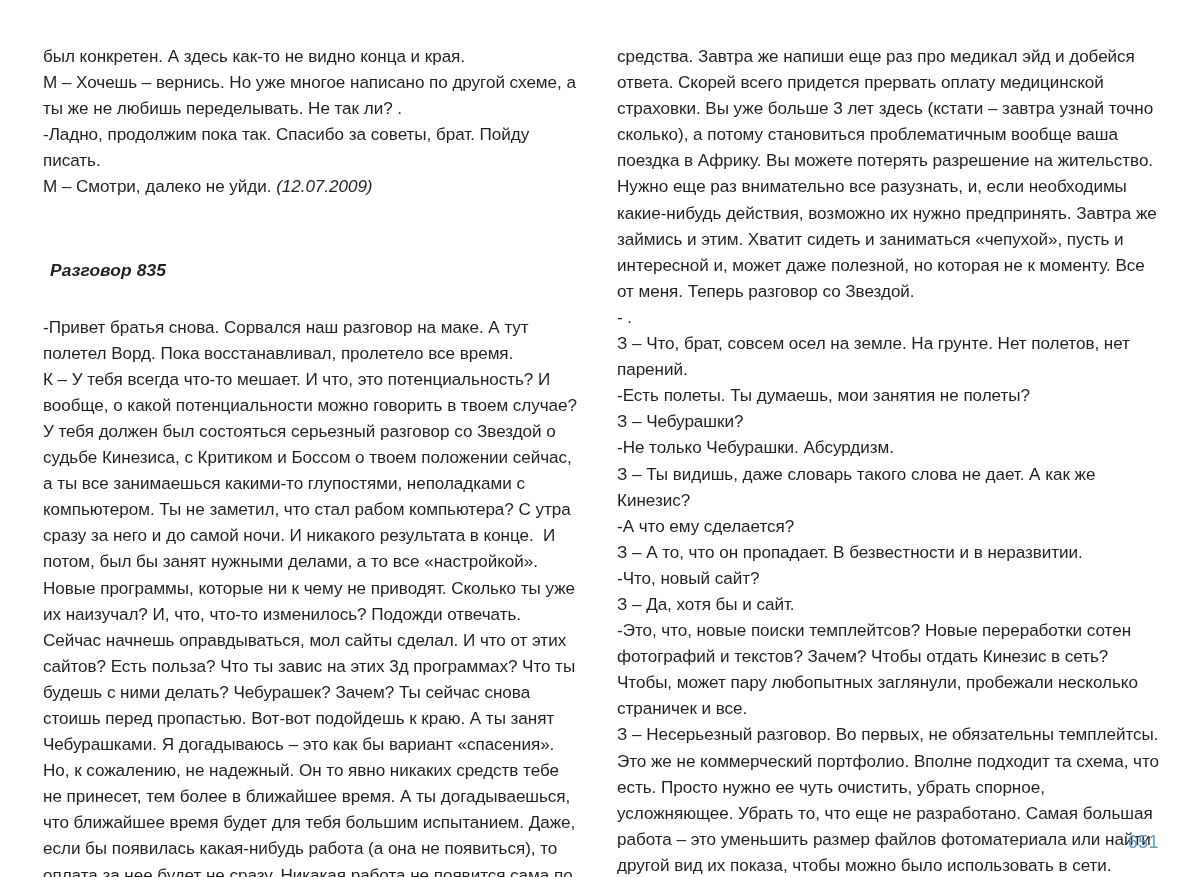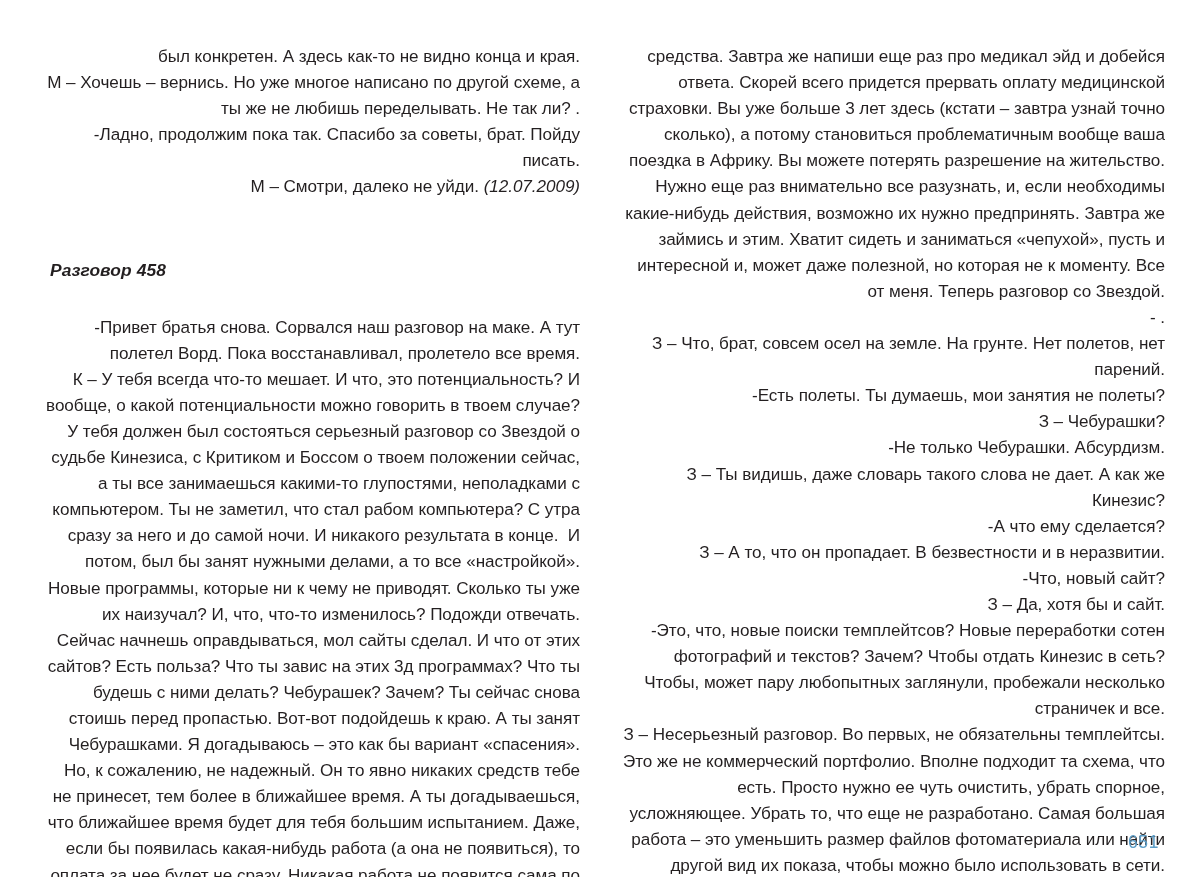--- a/index.html
+++ b/index.html
@@ -44,21 +44,21 @@
 
   .column-right {
     left: 617px;
     width: 548px;
   }
 
   .para {
     margin: 0;
     font-size: 17.1px;
     line-height: 26.1px;
-    text-align: right;
+    text-align: left;
     letter-spacing: -0.05px;
     word-spacing: 0px;
     color: #231f20;
     white-space: pre-wrap;
   }
 
   .heading {
     margin: 0;
     font-size: 17.4px;
     line-height: 26px;
@@ -100,21 +100,21 @@
   <div class="columns">
 
     <div class="column column-left">
       <p class="para"><span>был конкретен. А здесь как-то не видно конца и края.
 М – Хочешь – вернись. Но уже многое написано по другой схеме, а ты же не любишь переделывать. Не так ли? .
 -Ладно, продолжим пока так. Спасибо за советы, брат. Пойду писать.
 М – Смотри, далеко не уйди. </span><span class="italic">(12.07.2009)</span></p>
 
       <div class="spacer-after-block"></div>
 
-      <h2 class="heading">Разговор 458</h2>
+      <h2 class="heading">Разговор 835</h2>
 
       <div class="spacer-after-heading"></div>
 
       <p class="para">-Привет братья снова. Сорвался наш разговор на маке. А тут полетел Ворд. Пока восстанавливал, пролетело все время.
 К – У тебя всегда что-то мешает. И что, это потенциальность? И вообще, о какой потенциальности можно говорить в твоем случае? У тебя должен был состояться серьезный разговор со Звездой о судьбе Кинезиса, с Критиком и Боссом о твоем положении сейчас, а ты все занимаешься какими-то глупостями, неполадками с компьютером. Ты не заметил, что стал рабом компьютера? С утра сразу за него и до самой ночи. И никакого результата в конце.  И потом, был бы занят нужными делами, а то все «настройкой». Новые программы, которые ни к чему не приводят. Сколько ты уже их наизучал? И, что, что-то изменилось? Подожди отвечать. Сейчас начнешь оправдываться, мол сайты сделал. И что от этих сайтов? Есть польза? Что ты завис на этих 3д программах? Что ты будешь с ними делать? Чебурашек? Зачем? Ты сейчас снова стоишь перед пропастью. Вот-вот подойдешь к краю. А ты занят Чебурашками. Я догадываюсь – это как бы вариант «спасения». Но, к сожалению, не надежный. Он то явно никаких средств тебе не принесет, тем более в ближайшее время. А ты догадываешься, что ближайшее время будет для тебя большим испытанием. Даже, если бы появилась какая-нибудь работа (а она не появиться), то оплата за нее будет не сразу. Никакая работа не появится сама по себе. Ждать не нужно. Пришло время снова садится и думать как и где зарабатывать</p>
     </div>
 
     <div class="column column-right">
       <p class="para">средства. Завтра же напиши еще раз про медикал эйд и добейся ответа. Скорей всего придется прервать оплату медицинской страховки. Вы уже больше 3 лет здесь (кстати – завтра узнай точно сколько), а потому становиться проблематичным вообще ваша поездка в Африку. Вы можете потерять разрешение на жительство. Нужно еще раз внимательно все разузнать, и, если необходимы какие-нибудь действия, возможно их нужно предпринять. Завтра же займись и этим. Хватит сидеть и заниматься «чепухой», пусть и интересной и, может даже полезной, но которая не к моменту. Все от меня. Теперь разговор со Звездой.
 - .

